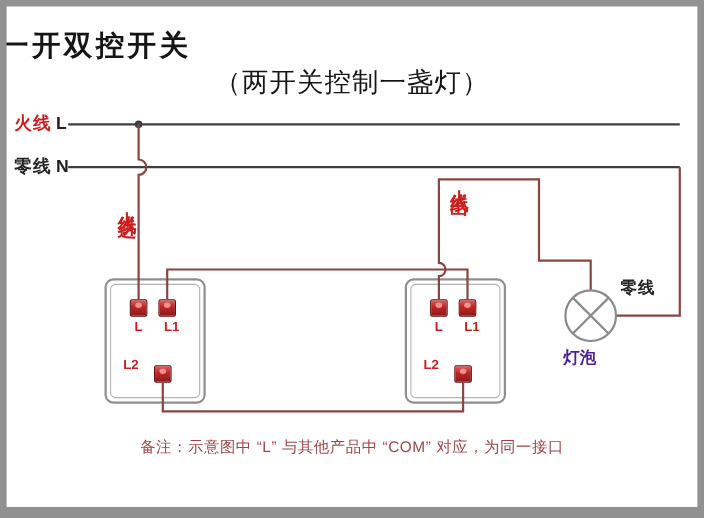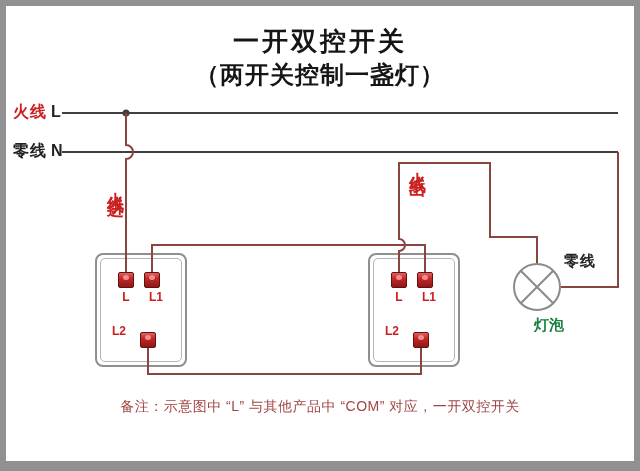--- a/index.html
+++ b/index.html
@@ -3,24 +3,24 @@
 <meta charset="utf-8">
 <style>
   * { margin:0; padding:0; box-sizing:border-box; }
   html,body { width:640px; height:471px; background:#fff;
     font-family:"Liberation Sans","DejaVu Sans",sans-serif; }
   .canvas { position:relative; width:640px; height:471px; background:#fff; overflow:hidden; }
   .frame { position:absolute; inset:0; border:6px solid #919191; border-bottom-width:10px;
     pointer-events:none; z-index:10; }
   .wires { position:absolute; left:0; top:0; z-index:2; }
 
-  .title1 { position:absolute; left:0; right:0; top:24px; text-align:center;
+  .title1 { position:absolute; left:0; right:0; top:24px; text-align:left;
     font-size:26px; font-weight:bold; color:#151515; letter-spacing:3px; z-index:3; }
   .title2 { position:absolute; left:0; right:0; top:59px; text-align:center;
-    font-size:24px; font-weight:bold; color:#151515; letter-spacing:1px; z-index:3; }
+    font-size:24px; font-weight:normal; color:#151515; letter-spacing:1px; z-index:3; }
 
   .bus-label { position:absolute; font-size:16px; font-weight:bold; letter-spacing:1px; z-index:3; }
   .live-label { left:13px; top:102px; }
   .neutral-label { left:13px; top:141px;text-align:center; }
   .cn-red { color:#cc2020; }
   .cn-dark { color:#222; }
   .letter { color:#222; margin-left:4px; }
 
   .vlabel { position:absolute; writing-mode:vertical-rl; text-orientation:upright;
     font-size:17px; font-weight:bold; color:#cc2020; letter-spacing:4px; z-index:3; }
@@ -42,22 +42,22 @@
   .t-l1 { left:47px; top:17px; }
   .t-l2 { left:43px; top:77px; }
   .tlabel { position:absolute; width:32px; text-align:center;
     font-size:12px; font-weight:bold; color:#cc2020; z-index:4; }
   .lab-l  { left:13px; top:35px; }
   .lab-l1 { left:43px; top:35px; }
   .lab-l2 { left:6px;  top:69px; }
 
   .lamp-neutral { position:absolute; left:564px; top:252px; font-size:15px;
     font-weight:bold; color:#222; letter-spacing:1px; z-index:3; }
-  .lamp-name { position:absolute; left:512px; top:316px; width:52px; text-align:right;
-    font-size:15px; font-weight:bold; color:#15803d; z-index:3; }
+  .lamp-name { position:absolute; left:512px; top:316px; width:52px; text-align:left;
+    font-size:15px; font-weight:bold; color:#4c1d95; z-index:3; }
 
   .note { position:absolute; left:0; right:0; top:398px; text-align:center;
     font-size:14px; color:#a04545; letter-spacing:.5px; z-index:3; }
 </style>
 </head>
 <body>
 
 <div class="canvas">
 
   <svg class="wires" width="640" height="471" viewBox="0 0 640 471">
@@ -105,16 +105,16 @@
     <div class="terminal t-l1"></div>
     <div class="terminal t-l2"></div>
     <div class="tlabel lab-l">L</div>
     <div class="tlabel lab-l1">L1</div>
     <div class="tlabel lab-l2">L2</div>
   </div>
 
   <div class="lamp-neutral">零线</div>
   <div class="lamp-name">灯泡</div>
 
-  <div class="note">备注：示意图中 “L” 与其他产品中 “COM” 对应，一开双控开关</div>
+  <div class="note">备注：示意图中 “L” 与其他产品中 “COM” 对应，为同一接口</div>
 
   <div class="frame"></div>
 </div>
 
 </body></html>

